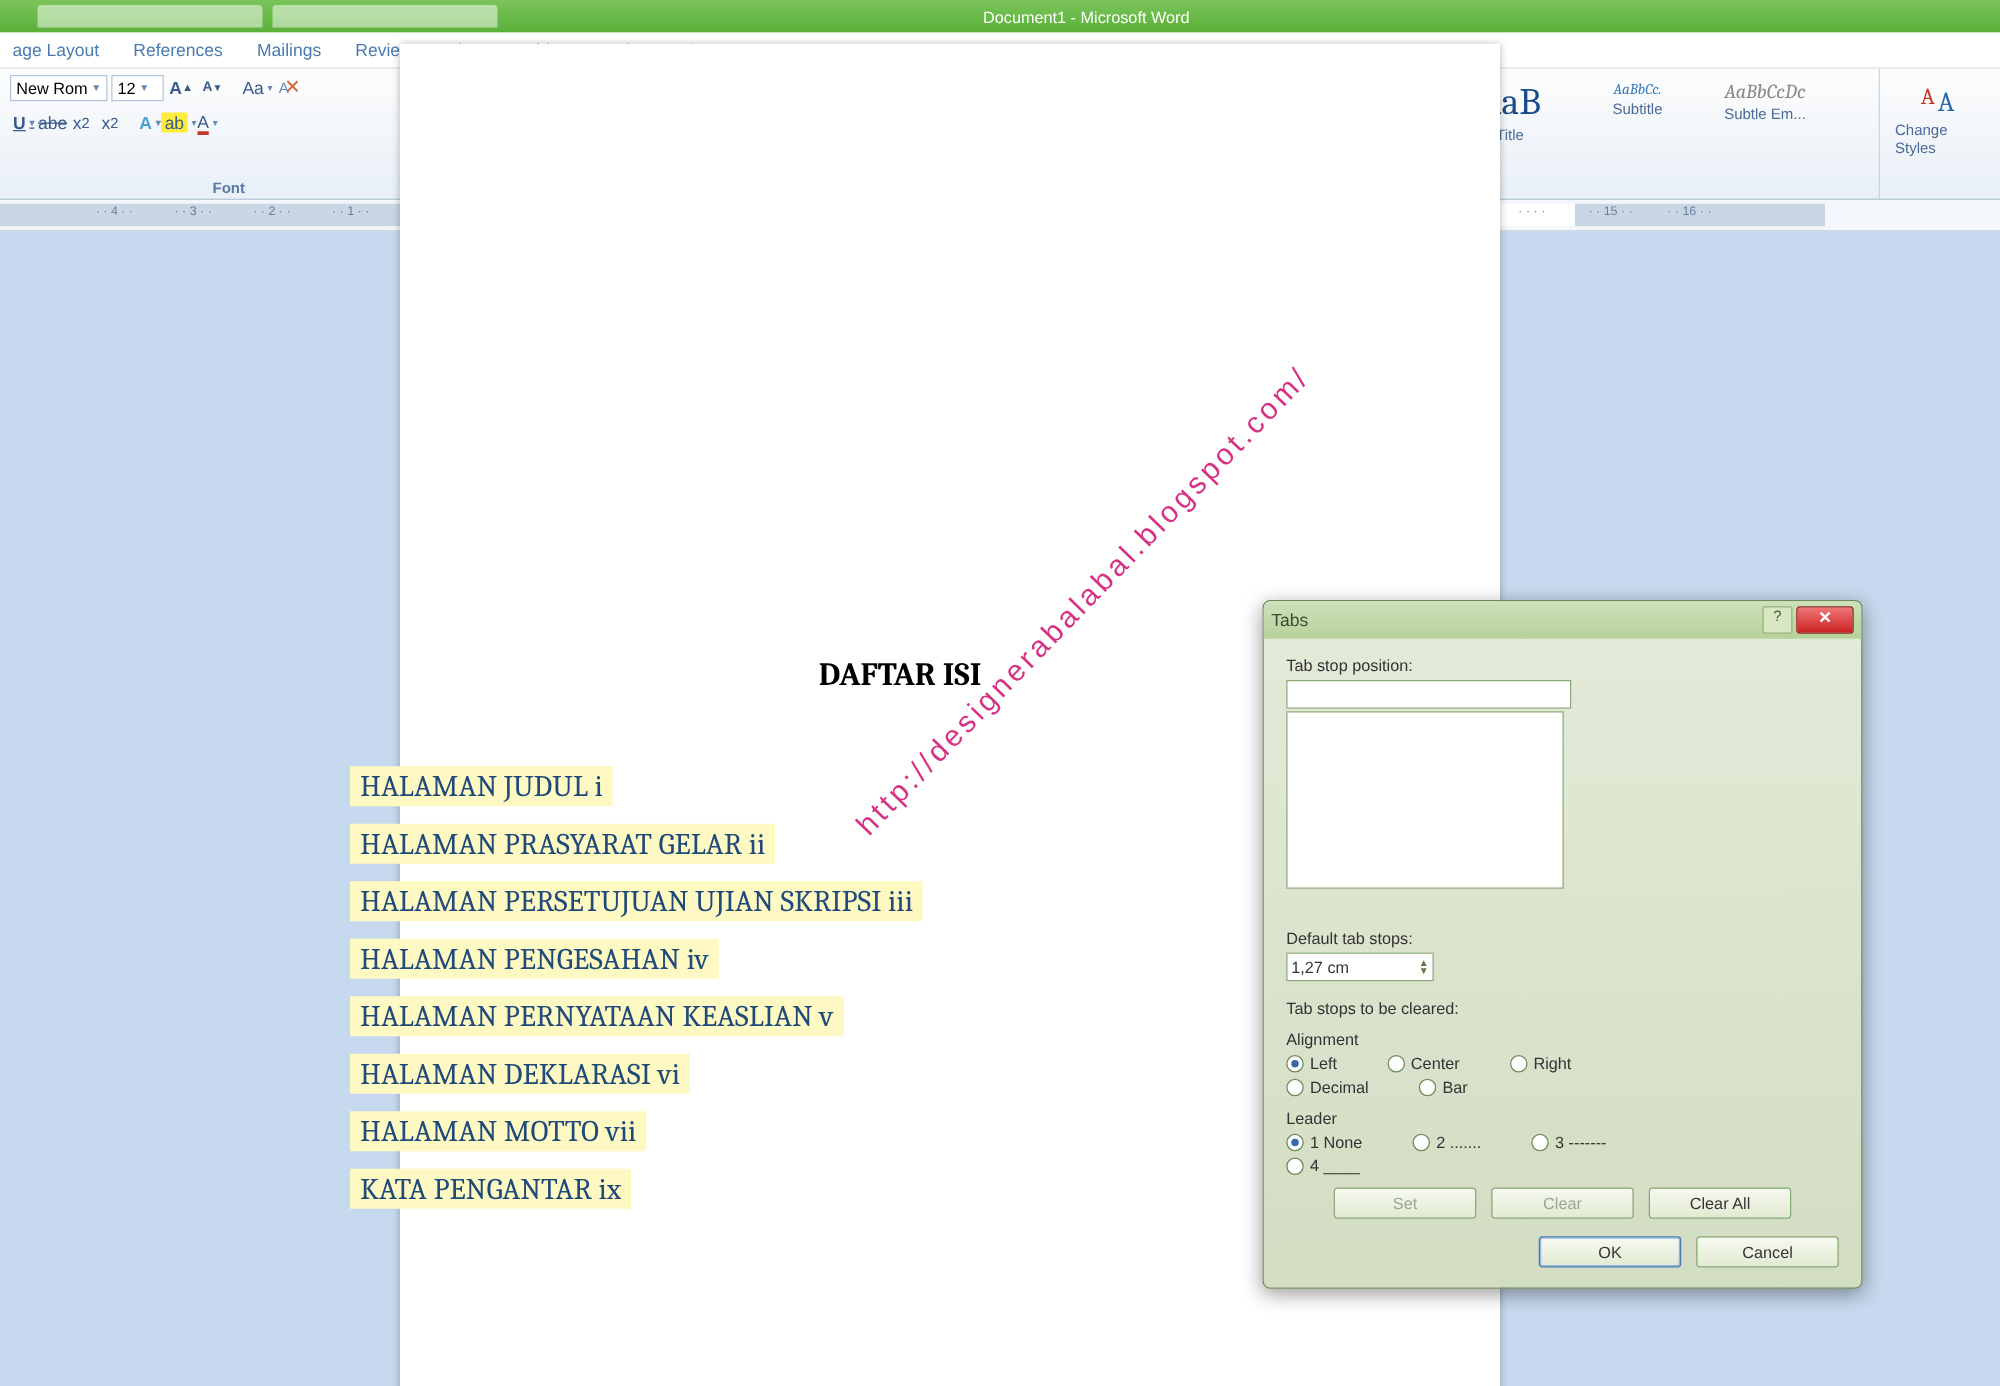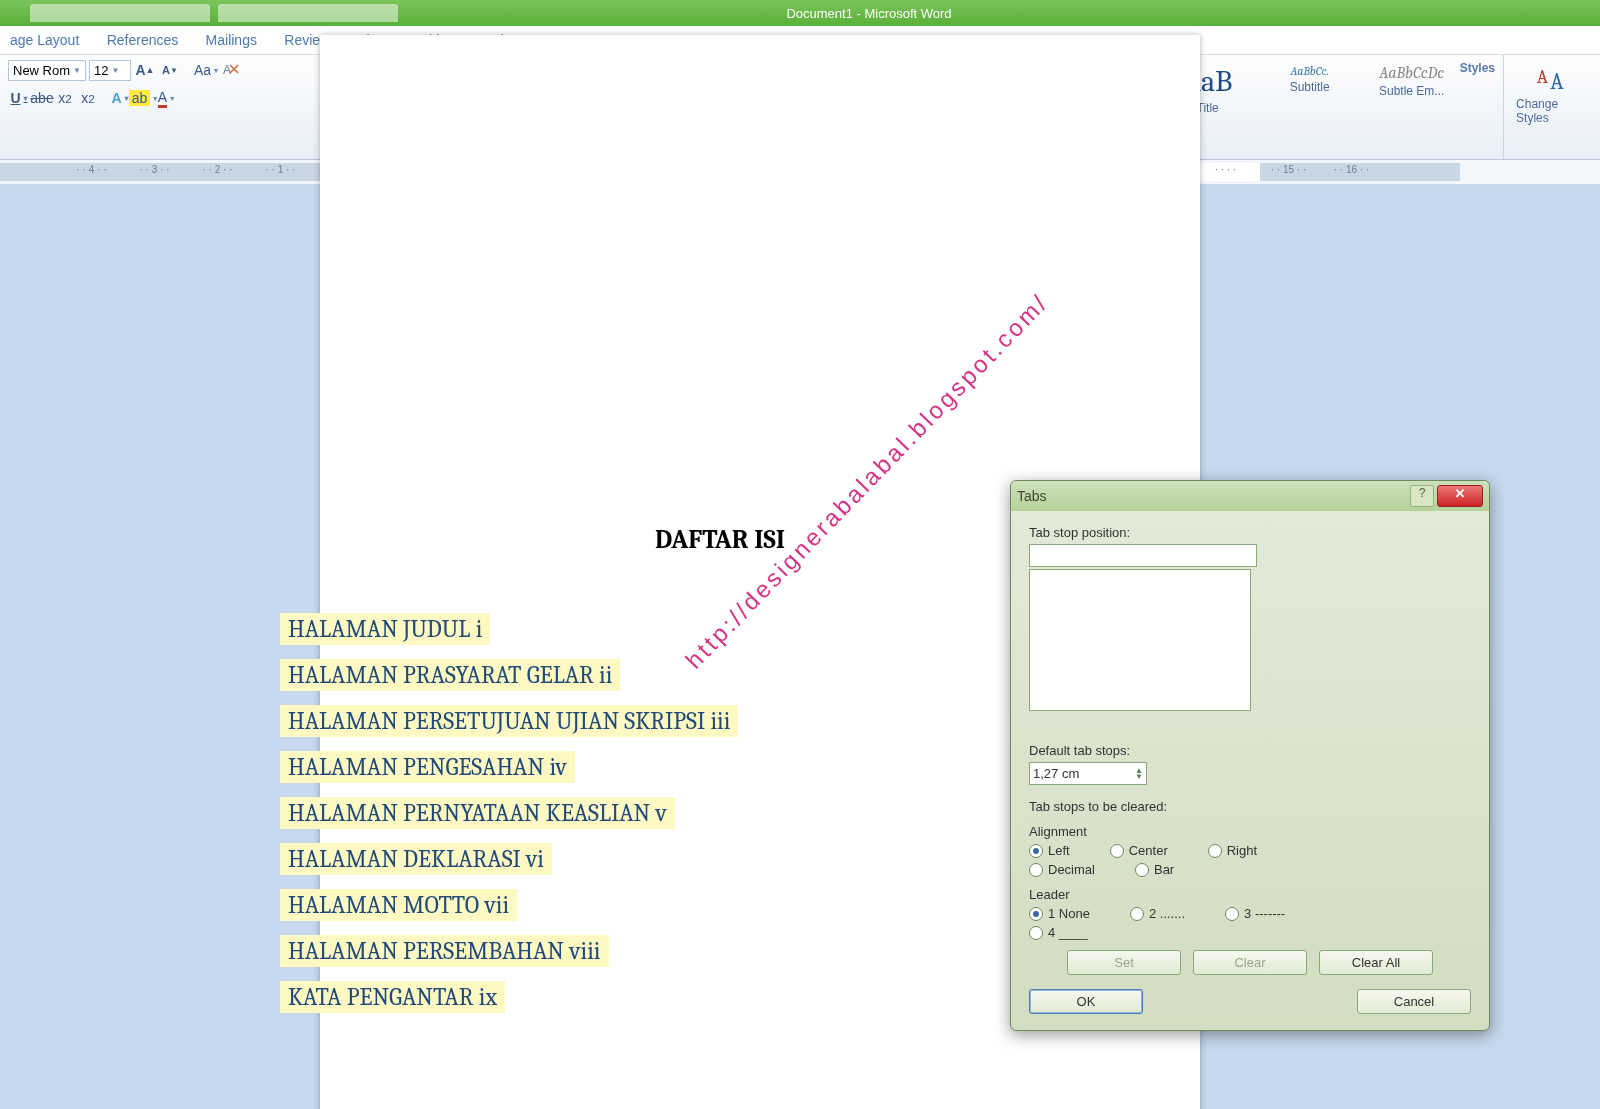--- a/index.html
+++ b/index.html
@@ -3,21 +3,21 @@
 <meta charset="utf-8">
 <style>
   body { margin:0; padding:0; font-family:"Segoe UI",Tahoma,sans-serif; font-size:12px; background:#cde5c0; overflow:hidden; width:1600px; height:1109px;}
   .titlebar { height:26px; background:linear-gradient(#7bc45b,#59b037); display:flex; align-items:center; }
   .titlebar .tabs-left { display:flex; gap:8px; margin-left:30px;}
   .titlebar .doc-tab { background:rgba(255,255,255,0.5); height:18px; width:180px; border-radius:3px 3px 0 0;}
   .titlebar .title { flex:1; text-align:center; color:#fff; font-size:13px;}
   .menu-row { background:#fff; padding:6px 10px; border-bottom:1px solid #ddd;}
   .menu-row span { color:#4a7ab0; margin-right:24px; font-size:14px;}
   .ribbon { background:linear-gradient(#fdfdfd,#e8eff7); height:104px; display:flex; border-bottom:1px solid #b8c9dd;}
-  .ribbon-group { border-right:1px solid #c8d5e3; padding:4px 8px 0 8px; display:flex; flex-direction:row; }
+  .ribbon-group { border-right:1px solid #c8d5e3; padding:4px 8px 0 8px; display:flex; flex-direction:column; }
   .ribbon-group .body { flex:1; }
   .ribbon-group .label { text-align:center; font-size:12px; color:#5a7aa8; padding:2px 0;font-weight:bold;}
   .font-top { display:flex; align-items:center; gap:3px; margin-bottom:6px;}
   .combo { border:1px solid #b5c6da; background:#fff; padding:2px 4px; font-size:13px; display:inline-flex; align-items:center;}
   .drop { font-size:8px; color:#6a89b0; padding-left:3px;}
   .ico { display:inline-flex; align-items:center; justify-content:center; width:20px; height:20px; font-size:14px; color:#3a5a8a; border:1px solid transparent;}
   .font-bottom {display:flex; align-items:center; gap:1px;}
   .para-top,.para-bottom{display:flex; align-items:center; gap:2px; margin-bottom:6px;}
   .align-btn{width:22px;height:22px; display:inline-flex;align-items:center;justify-content:center;}
   .align-btn.active{background:#fbd49a; border:1px solid #e6a23c;}
@@ -51,21 +51,21 @@
   .txtinput{width:220px;border:1px solid #8aa978;background:#fff;padding:3px;font-size:13px;}
   .listbox{width:220px;height:140px;border:1px solid #8aa978;background:#fff;margin-top:2px;}
   .spin{width:110px;border:1px solid #8aa978;background:#fff;padding:3px;font-size:13px;display:flex;justify-content:space-between;align-items:center;}
   .spin .arrows{display:flex;flex-direction:column;line-height:6px;font-size:8px;color:#5a7a48;cursor:pointer;}
   .group-label{font-size:13px;color:#333;margin:10px 0 4px;}
   .radio-row{display:flex;gap:40px;margin:4px 0;}
   .radio{display:flex;align-items:center;gap:5px;font-size:13px;}
   .rad{width:12px;height:12px;border:1px solid #6a8a5a;border-radius:50%;display:inline-block;position:relative;background:#fff;}
   .rad.sel::after{content:"";position:absolute;width:6px;height:6px;background:#3a6aa8;border-radius:50%;left:3px;top:3px;}
   .btn-row{display:flex;gap:12px;margin-top:10px;justify-content:center;}
-  .btn-row.right{justify-content:space-between;}
+  .btn-row.right{justify-content:flex-end;}
   .dlg-btn{min-width:92px;padding:4px 10px;border:1px solid #8aa978;background:linear-gradient(#f6f9f0,#e2ead2);border-radius:3px;text-align:center;font-size:13px;}
   .dlg-btn.default{border-color:#4a7ab0;box-shadow:0 0 0 1px #8fb5e4 inset;}
   .dlg-btn.disabled{color:#9aa78c;}
   .watermark{position:absolute;left:680px;top:470px;transform:rotate(-46deg);transform-origin:left top;color:#d63384;font-size:24px;letter-spacing:3px;font-family:Arial,sans-serif;pointer-events:none;}
   .under{text-decoration:underline;}
 </style>
 </head>
 <body>
 
 <div class="titlebar">
@@ -266,21 +266,20 @@
     <div class="page-inner">
       <div class="page-title">DAFTAR ISI</div>
       <div id="toc">
           <div class="toc-line"><span>HALAMAN JUDUL i</span></div>
           <div class="toc-line"><span>HALAMAN PRASYARAT GELAR  ii</span></div>
           <div class="toc-line"><span>HALAMAN PERSETUJUAN UJIAN SKRIPSI iii</span></div>
           <div class="toc-line"><span>HALAMAN PENGESAHAN iv</span></div>
           <div class="toc-line"><span>HALAMAN PERNYATAAN KEASLIAN v</span></div>
           <div class="toc-line"><span>HALAMAN DEKLARASI vi</span></div>
           <div class="toc-line"><span>HALAMAN MOTTO  vii</span></div>
-          <div class="toc-line"><span>HALAMAN PERSEMBAHAN  viii</span></div>
           <div class="toc-line"><span>KATA PENGANTAR ix</span></div>
         </div>
     </div>
   </div>
 
   <div class="watermark">http://designerabalabal.blogspot.com/</div>
 
   <div class="dialog">
     <div class="dlg-titlebar">
       <span class="t">Tabs</span>

